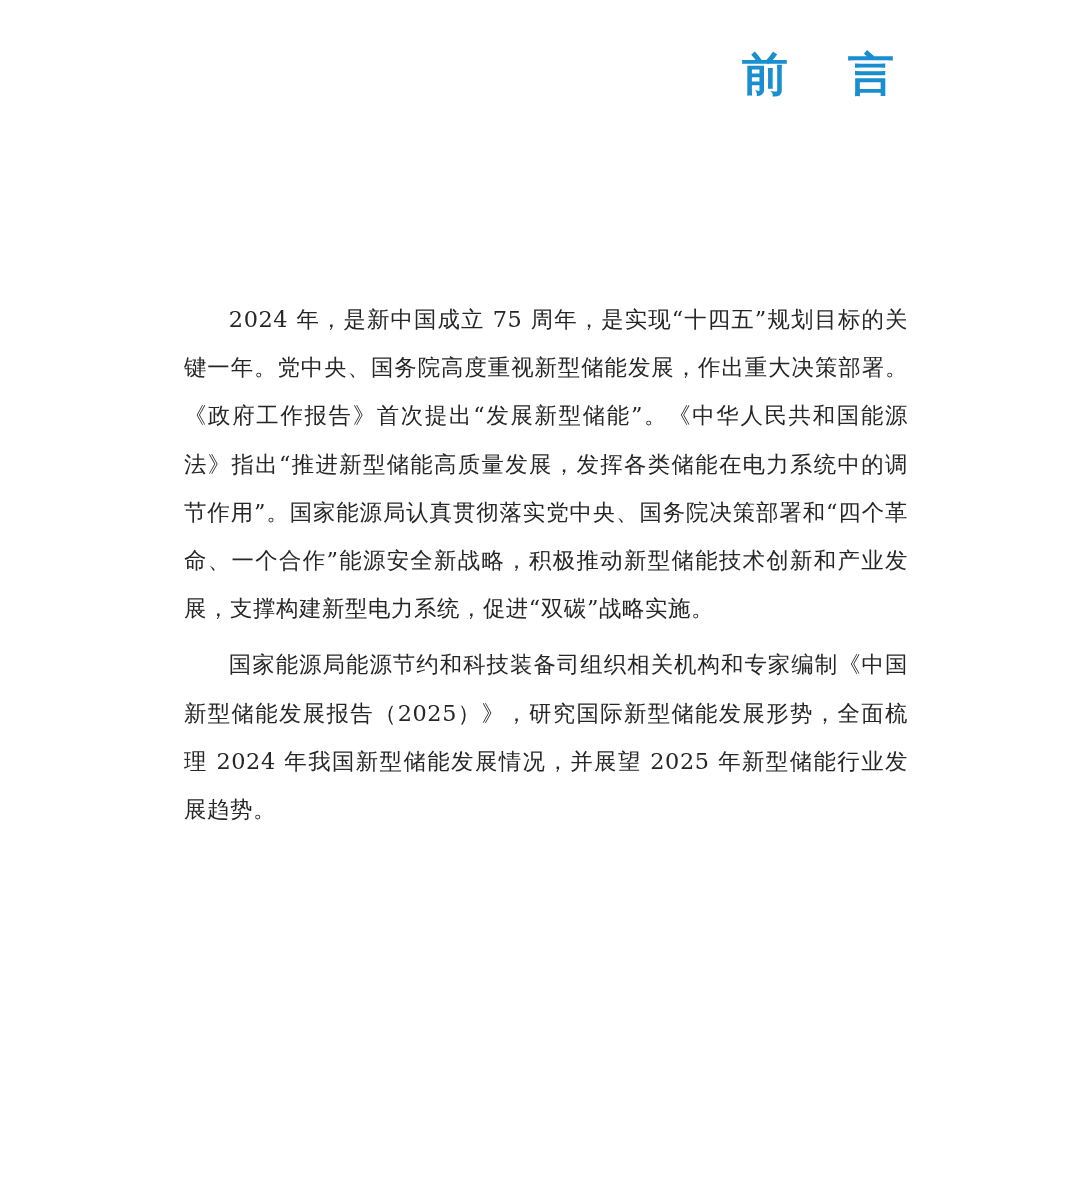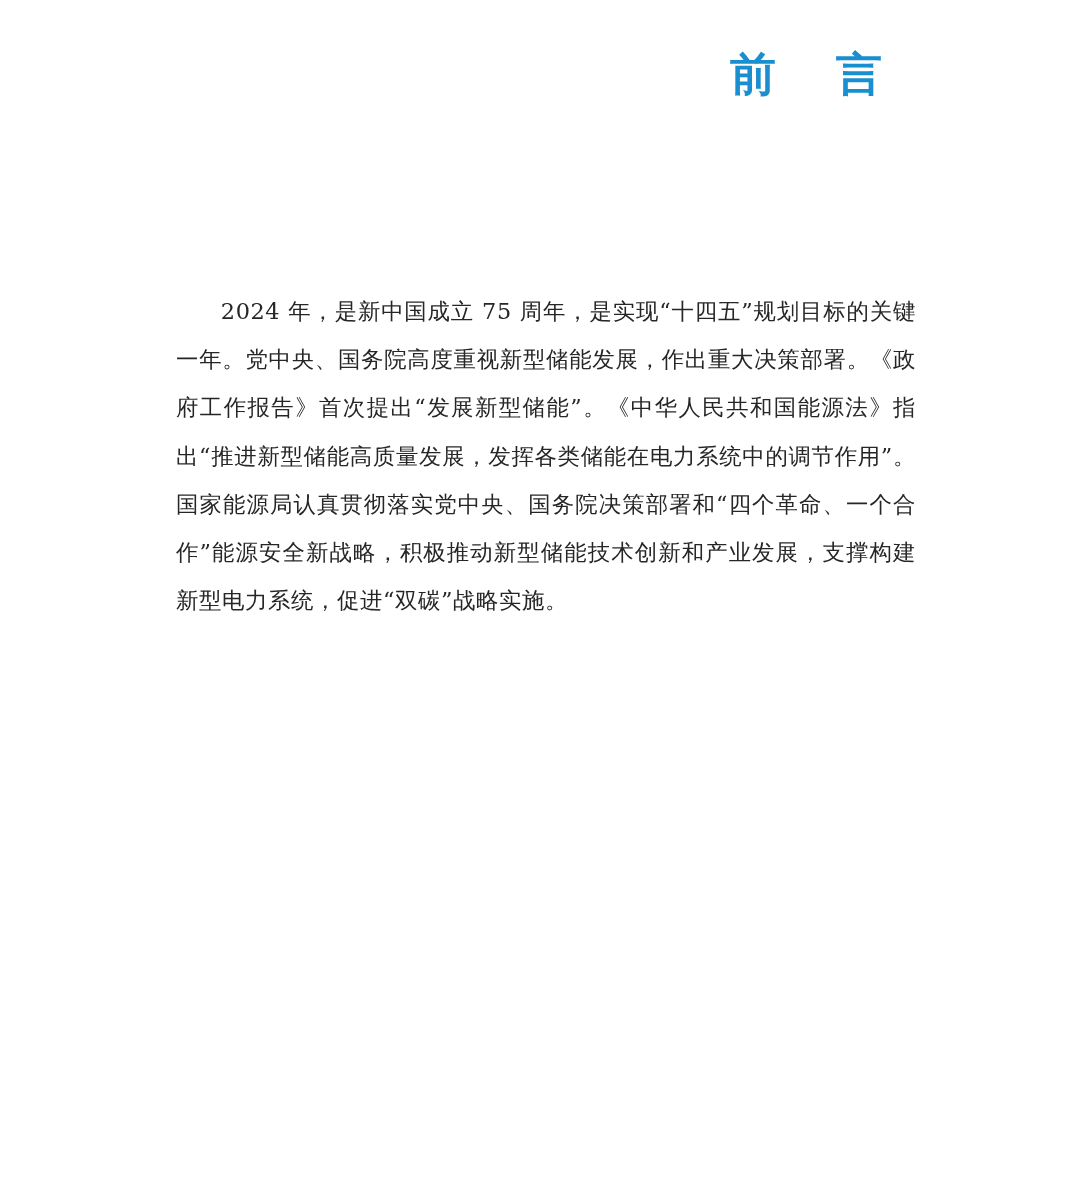--- a/index.html
+++ b/index.html
@@ -11,44 +11,45 @@
       width: 1080px;
       height: 1182px;
       position: relative;
       overflow: hidden;
       font-family: "DejaVu Serif", "Liberation Serif", serif;
       color: #262626;
     }
     .heading {
       position: absolute;
       top: 44px;
-      right: 176px;
+      right: 164px;
       font-family: "DejaVu Sans", "Liberation Sans", sans-serif;
       font-weight: bold;
       font-size: 46px;
       letter-spacing: 22px;
       color: #1a8fd0;
       line-height: 60px;
       margin: 0;
     }
     .content {
       position: absolute;
       top: 287px;
       left: 176px;
       width: 740px;
     }
     .content p {
-      margin: 0;
+      margin: 8px;
       font-size: 22.4px;
       line-height: 48.2px;
       text-align: justify;
       text-indent: 2em;
       letter-spacing: 0.6px;
     }
   </style>
 </head>
 <body>
 
 <h1 class="heading">前 言</h1>
 
 <div class="content">
   <p>2024 年，是新中国成立 75 周年，是实现“十四五”规划目标的关键一年。党中央、国务院高度重视新型储能发展，作出重大决策部署。《政府工作报告》首次提出“发展新型储能”。《中华人民共和国能源法》指出“推进新型储能高质量发展，发挥各类储能在电力系统中的调节作用”。国家能源局认真贯彻落实党中央、国务院决策部署和“四个革命、一个合作”能源安全新战略，积极推动新型储能技术创新和产业发展，支撑构建新型电力系统，促进“双碳”战略实施。</p>
+  <p>国家能源局能源节约和科技装备司组织相关机构和专家编制《中国新型储能发展报告（2025）》，研究国际新型储能发展形势，全面梳理 2024 年我国新型储能发展情况，并展望 2025 年新型储能行业发展趋势。</p>
 </div>
 
 </body></html>

